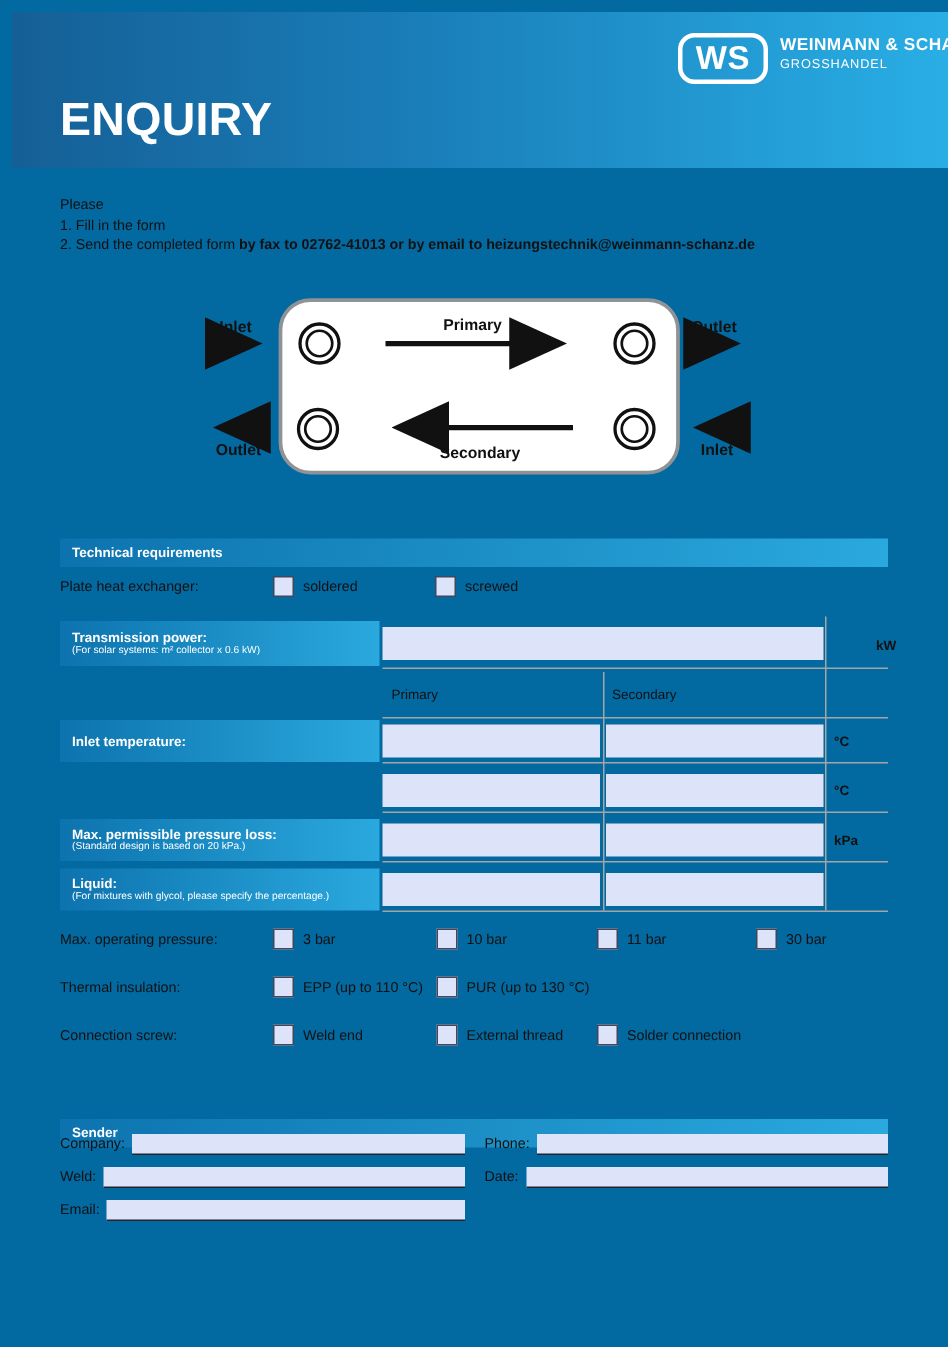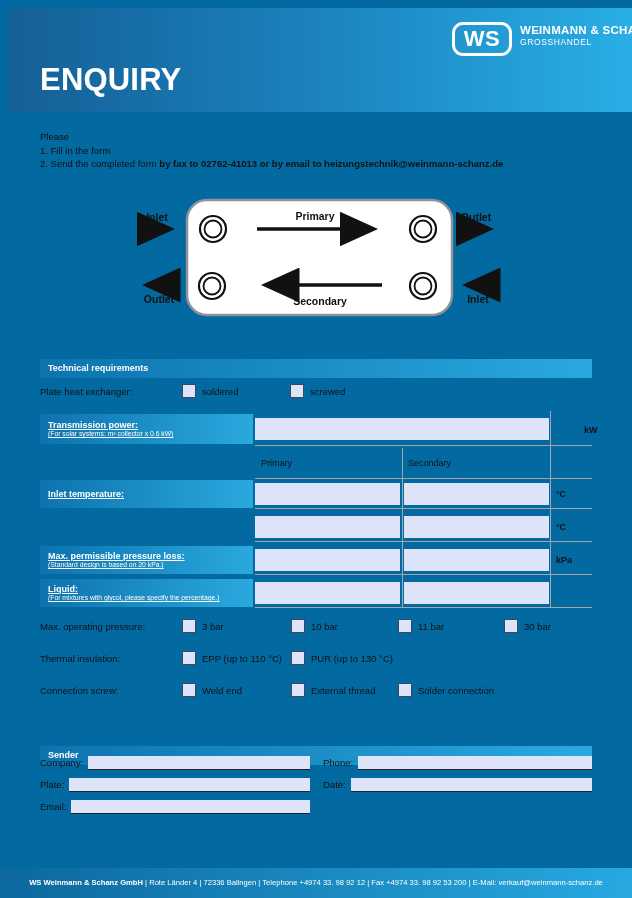--- a/index.html
+++ b/index.html
@@ -43,21 +43,21 @@
   .cb {
     position:absolute; width:14px; height:14px; background:#dde3f8;
     border:1px solid #41465a; cursor:pointer;
   }
   .cb-label { position:absolute; font-size:9.5px; color:#111; }
   
   .tl {
     position:absolute; left:40px; width:213px;
     background:linear-gradient(90deg,#0d73ae 0%, #2aa9de 100%);
     color:#fff; display:flex; flex-direction:column; justify-content:center;
-    padding-left:8px; padding-right:4px;text-decoration:underline;
+    padding-left:8px; padding-right:4px;
   }
   .tl-main { font-size:9px; font-weight:bold; line-height:10.5px; }
   .tl-sub  { font-size:6.8px; line-height:8px; }
   .tcell { position:absolute; background:#dde3f8; height:22px; }
   .tunit { position:absolute; left:556px; font-size:9px; font-weight:bold; }
   .thead { position:absolute; font-size:9px; color:#111; }
   .hline { position:absolute; height:1px; background:#a5a5a5; }
   .vline { position:absolute; width:1px; background:#a5a5a5; }
   
   .srow { position:absolute; display:flex; align-items:flex-end; height:16px; }
@@ -207,33 +207,30 @@
   <div class="cb" style="left:398px; top:683px;"></div>
   <div class="cb-label" style="left:418px; top:685px;">Solder connection</div>
 
   <div class="section-bar" style="top:733px;">Sender</div>
 
   <div class="srow" style="left:40px; top:754px; width:270px;">
     <span class="slabel">Company:</span>
     <span class="sfill"></span>
   </div>
   <div class="srow" style="left:40px; top:776px; width:270px;">
-    <span class="slabel">Plate:</span>
+    <span class="slabel">Weld:</span>
     <span class="sfill"></span>
   </div>
   <div class="srow" style="left:40px; top:798px; width:270px;">
     <span class="slabel">Email:</span>
     <span class="sfill"></span>
   </div>
   <div class="srow" style="left:323px; top:754px; width:269px;">
     <span class="slabel">Phone:</span>
     <span class="sfill"></span>
   </div>
   <div class="srow" style="left:323px; top:776px; width:269px;">
     <span class="slabel">Date:</span>
     <span class="sfill"></span>
   </div>
 
-  <div class="footer-band">
-    <b>WS Weinmann &amp; Schanz GmbH</b><span> | Rote Länder 4 | 72336 Balingen | Telephone +4974 33. 98 92 12 | Fax +4974 33. 98 92 53 200 | E-Mail: verkauf@weinmann-schanz.de</span>
-  </div>
 
 </div>
 
 </body></html>

